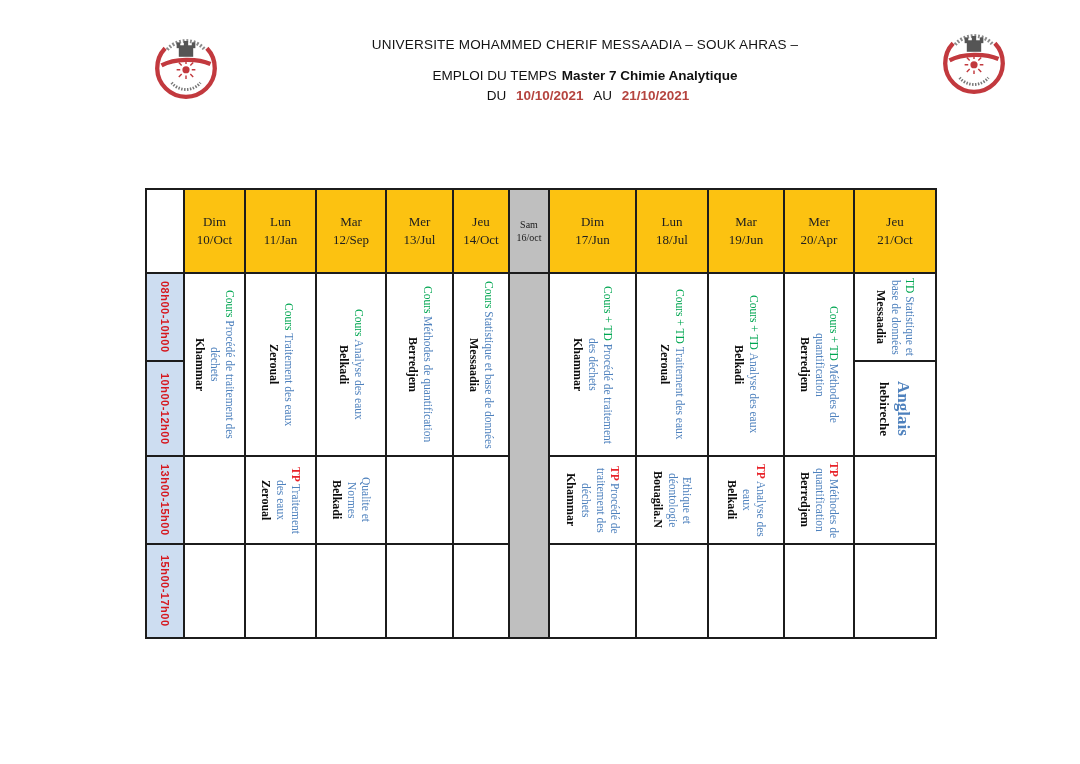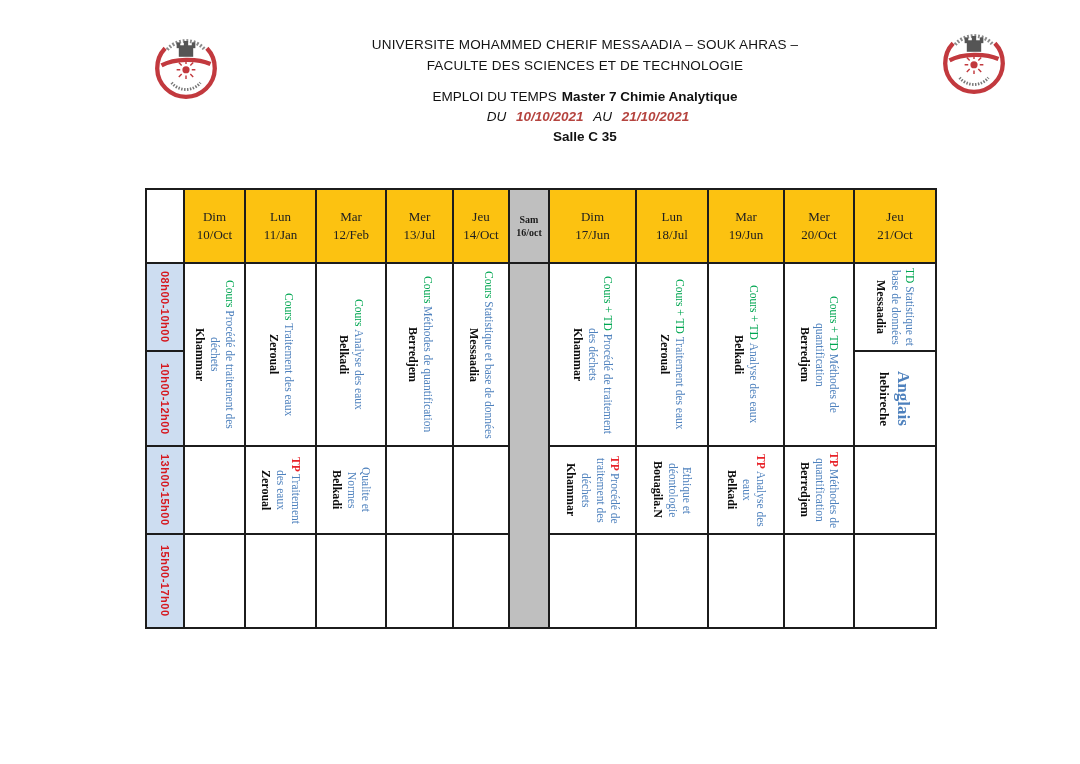--- a/index.html
+++ b/index.html
@@ -18,21 +18,21 @@
   body{
     width:1080px;height:764px;position:relative;background:#ffffff;
     font-family:"Liberation Sans", sans-serif;color:#111;overflow:hidden;
   }
 
   
   .doc-header{position:absolute;left:190px;top:24px;width:790px;text-align:center;margin-top:10px;}
   .uni-line{font-size:13.5px;line-height:21px;color:#141414;letter-spacing:.2px;}
   .edt-line{font-size:13.5px;line-height:20px;margin-top:11px;}
   .edt-line strong{margin-left:5px;}
-  .date-line{font-size:13.5px;line-height:20px;font-style:italic;}
+  .date-line{font-size:13.5px;line-height:20px;}
   .date-line .red{color:var(--date-red,#b5443f);font-weight:700;}
   .date-line .lbl{margin:0 6px;}
   .salle-line{font-size:13.5px;font-weight:700;margin-top:2px;}
 
   .logo{position:absolute;width:72px;height:88px;}
   .logo.left{left:150px;top:20px;}
   .logo.right{left:938px;top:15px;}
 
   
   table.tt{
@@ -44,21 +44,21 @@
     border:2px solid var(--border-black,#1c1c1c);
     padding:0;vertical-align:middle;text-align:center;overflow:hidden;
   }
   th.day{
     background:var(--header-yellow,#fcc211);
     font-weight:400;font-size:13px;line-height:18px;color:#202020;
   }
   th.corner{background:#ffffff;}
   th.sam-h{
     background:var(--sam-gray,#bfbfbf);
-    font-weight:700;font-size:10px;line-height:13px;color:#1a1a1a;
+    font-weight:400;font-size:10px;line-height:13px;color:#1a1a1a;
   }
   td.sam-body{background:var(--sam-gray,#bfbfbf);}
   td.timecell{background:var(--time-blue,#cdddf1);}
 
   .cellwrap{display:flex;align-items:center;justify-content:center;width:100%;overflow:hidden;}
   .hmain{height:177px;}
   .hr1{height:84px;}
   .hr2{height:91px;}
   .hr3{height:84px;}
   .hr4{height:90px;}
@@ -107,63 +107,61 @@
     <rect x="47" y="28" width="6" height="8" fill="#555"></rect>
     <rect x="58" y="30" width="5" height="8" fill="#555"></rect>
     <circle cx="50" cy="68" r="5" fill="var(--logo-red,#c2393e)"></circle>
     <path d="M50,60 v-5 M50,76 v5 M42,68 h-5 M58,68 h5 M44,62 l-4,-4 M56,62 l4,-4 M44,74 l-4,4 M56,74 l4,4" stroke="var(--logo-red,#c2393e)" stroke-width="2"></path>
     <path d="M30,86 A26,26 0 0 0 70,86" fill="none" stroke="#777" stroke-width="4" stroke-dasharray="2 2"></path>
   </svg>
 </div>
 
 <div class="doc-header">
   <div class="uni-line">UNIVERSITE MOHAMMED CHERIF MESSAADIA – SOUK AHRAS –</div>
-  <div class="uni-line">FACULTE DES SCIENCES ET DE TECHNOLOGIE</div>
   <div class="edt-line">
     <span>EMPLOI DU TEMPS</span><strong>Master 7  Chimie Analytique</strong>
   </div>
   <div class="date-line">
     <span class="lbl">DU</span>
     <span class="red">10/10/2021</span>
     <span class="lbl">AU</span>
     <span class="red">21/10/2021</span>
   </div>
-  <div class="salle-line">Salle C 35</div>
 </div>
 
 <table class="tt">
   <colgroup>
     <col style="width:38px">
       <col style="width:61px">
       <col style="width:71px">
       <col style="width:70px">
     <col style="width:67px">
       <col style="width:56px">
       <col style="width:40px">
       <col style="width:87px">
     <col style="width:72px">
       <col style="width:76px">
       <col style="width:70px">
       <col style="width:82px">
   </colgroup>
 
   <tbody>
-      <tr style="height:74px">
+      <tr style="height:84px">
     <th class="corner"></th>
     <th class="day">
           <div>Dim</div>
           <div>10/Oct</div>
         </th>
     <th class="day">
           <div>Lun</div>
           <div>11/Jan</div>
         </th>
     <th class="day">
           <div>Mar</div>
-          <div>12/Feb</div>
+          <div>12/Sep</div>
         </th>
     <th class="day">
           <div>Mer</div>
           <div>13/Jul</div>
         </th>
     <th class="day">
           <div>Jeu</div>
           <div>14/Oct</div>
         </th>
     <th class="sam-h">
@@ -177,21 +175,21 @@
     <th class="day">
           <div>Lun</div>
           <div>18/Jul</div>
         </th>
     <th class="day">
           <div>Mar</div>
           <div>19/Jun</div>
         </th>
     <th class="day">
           <div>Mer</div>
-          <div>20/Oct</div>
+          <div>20/Apr</div>
         </th>
     <th class="day">
           <div>Jeu</div>
           <div>21/Oct</div>
         </th>
   </tr>
 
   <tr style="height:88px">
     <td class="timecell">
           <div class="cellwrap hr1">

